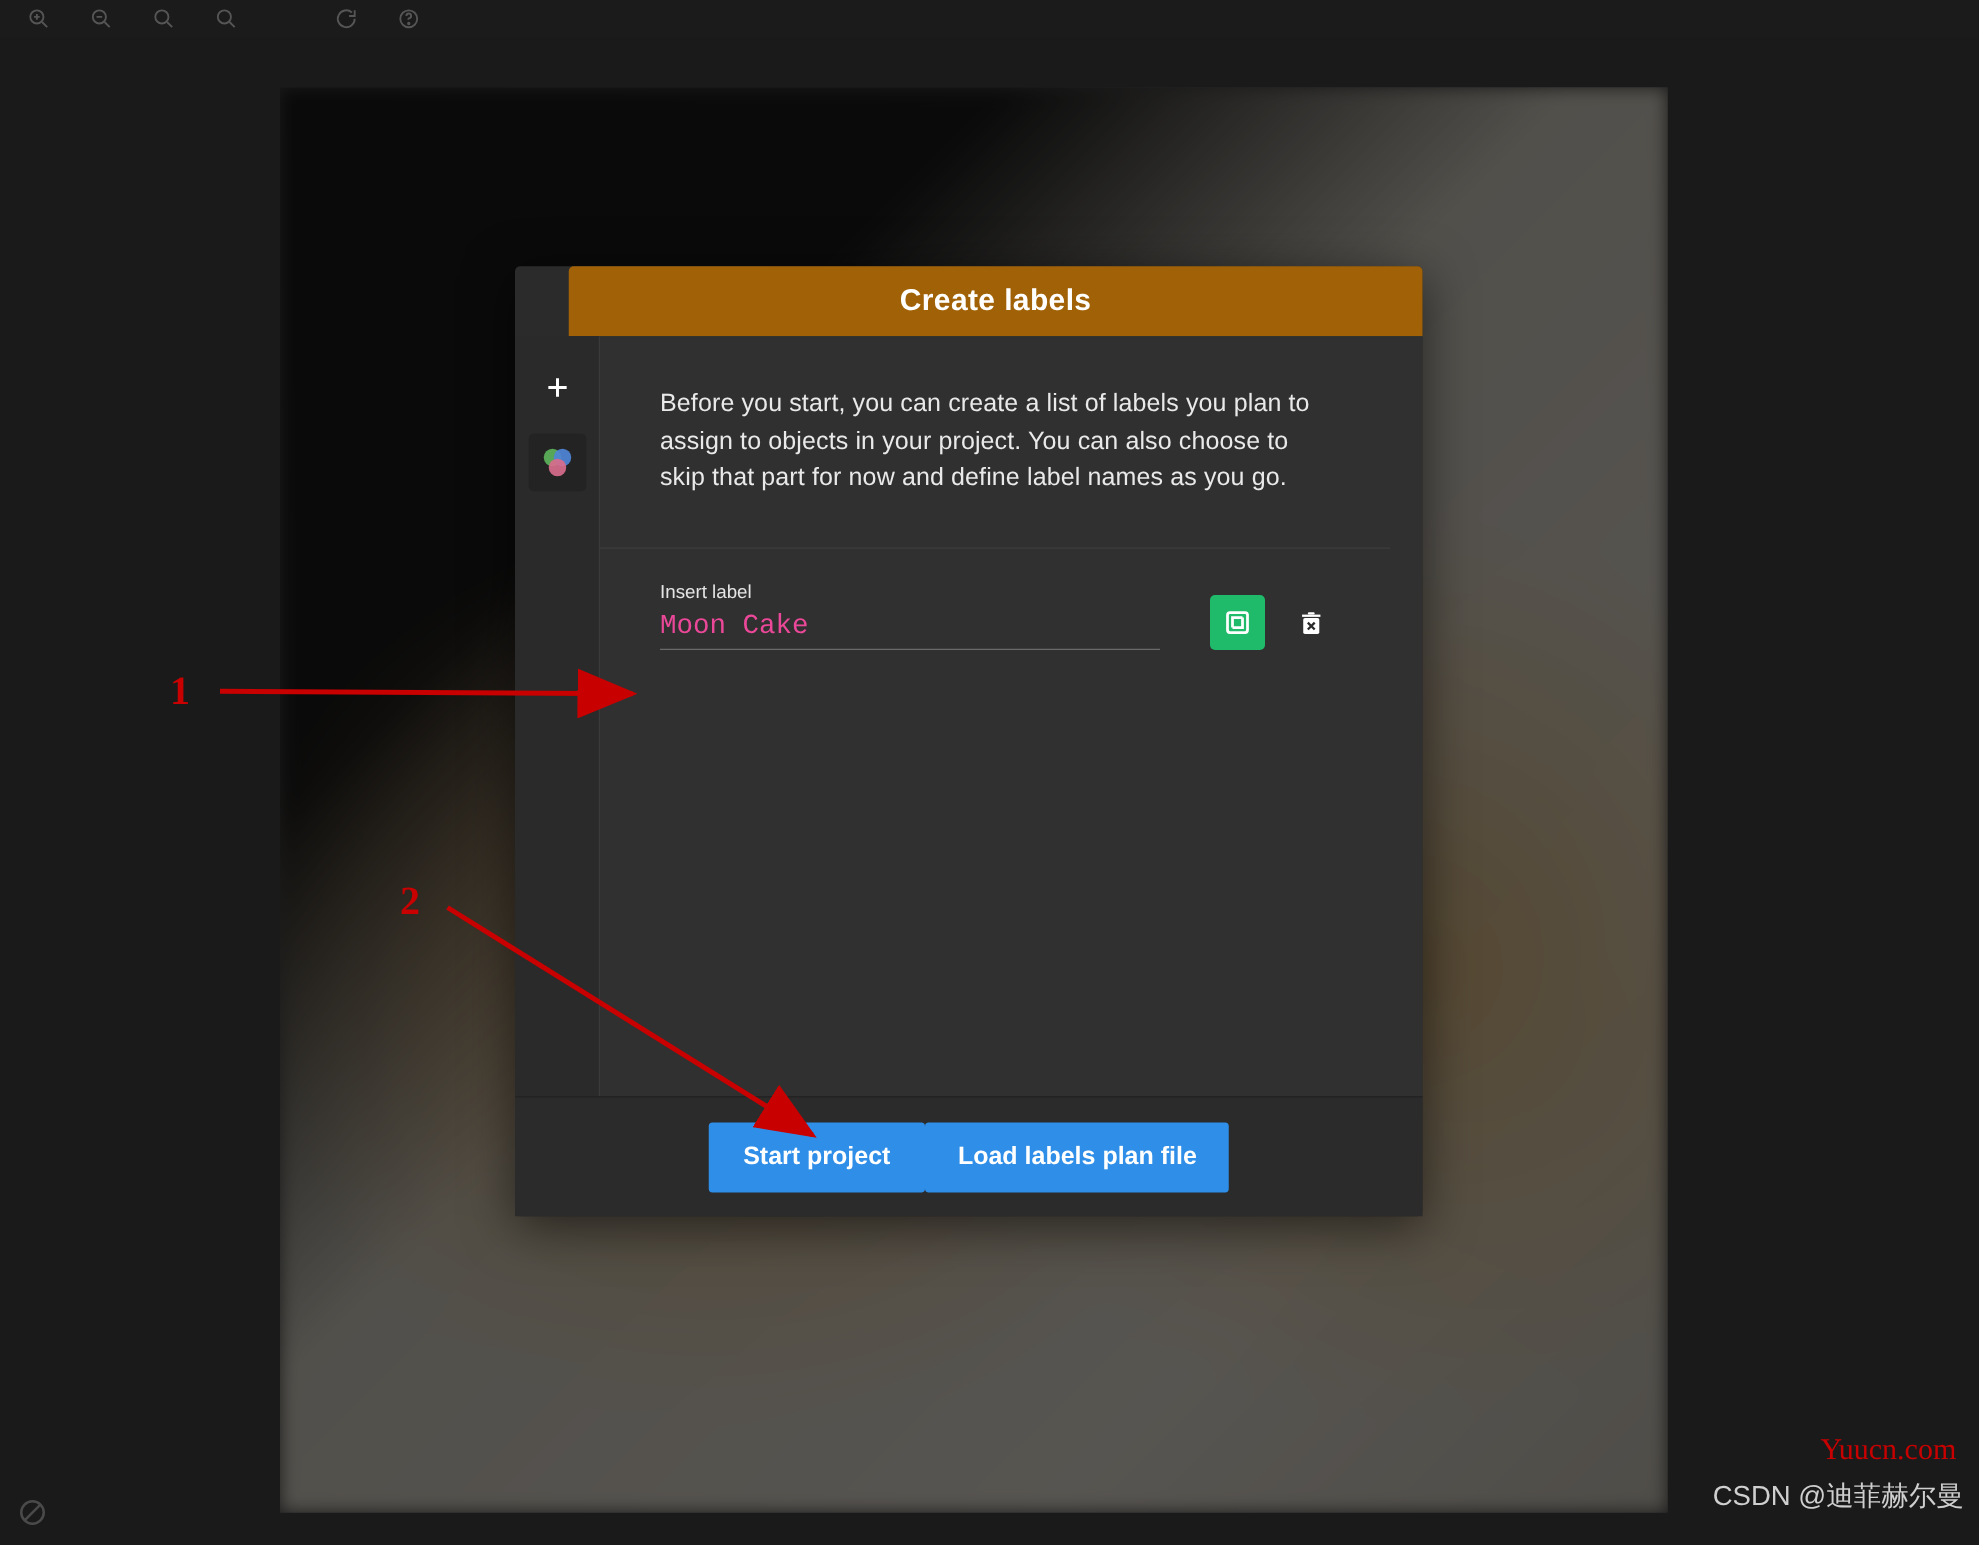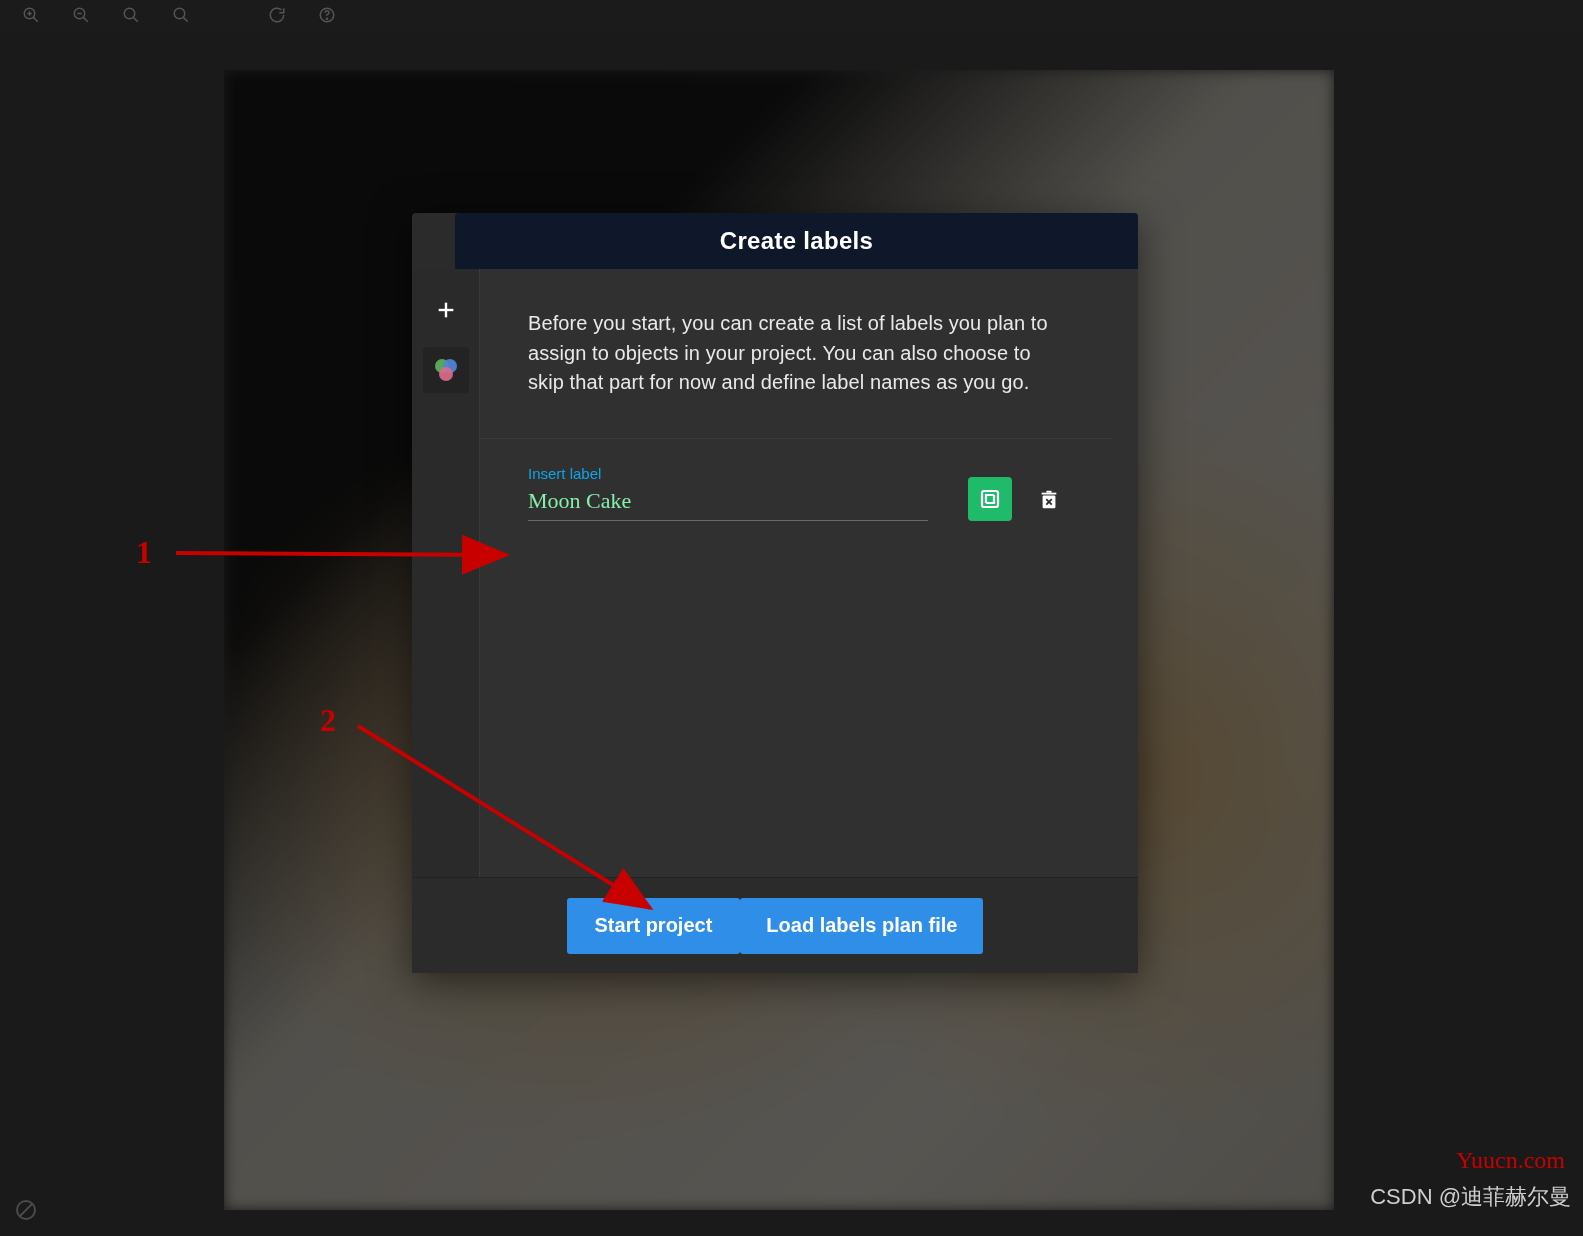--- a/index.html
+++ b/index.html
@@ -60,21 +60,21 @@
     width: 726px; height: 760px;
     background: #2b2b2b;
     border-radius: 4px;
     box-shadow: 0 8px 40px rgba(0,0,0,0.55);
     display: flex;
     flex-direction: column;
     z-index: 10;
   }
   .modal-header {
     height: 56px;
-    background: #0f172a;
+    background: #a16207;
     display: flex; align-items: center; justify-content: center;
     font-weight: 800;
     font-size: 24px;
     letter-spacing: 0.3px;
     font-family: "Segoe UI", Arial, sans-serif;
     color: #fff;
     border-top-left-radius: 4px;
     border-top-right-radius: 4px;
     margin-left: 43px;
   }
@@ -125,32 +125,32 @@
     align-items: flex-end;
     gap: 22px;
   }
   .label-field {
     display: flex;
     flex-direction: column;
     width: 400px;
   }
   .label-field .field-label {
     font-size: 15px;
-    color: #0ea5e9;
+    color: #e5e5e5;
     margin-bottom: 4px;
   }
   .label-field input {
     background: transparent;
     border: none;
     border-bottom: 1.5px solid #6a6a6a;
-    color: #86efac;
+    color: #ec4899;
     font-size: 22px;
     padding: 2px 0 6px 0;
     outline: none;
-    font-family: Liberation Serif, serif;
+    font-family: Liberation Mono, monospace;
   }
   .color-btn {
     width: 44px; height: 44px;
     background: #1fba6a;
     border-radius: 4px;
     display:flex;align-items:center;justify-content:center;
     margin-left: auto;
   }
   .delete-btn {
     width: 30px; height: 30px;

